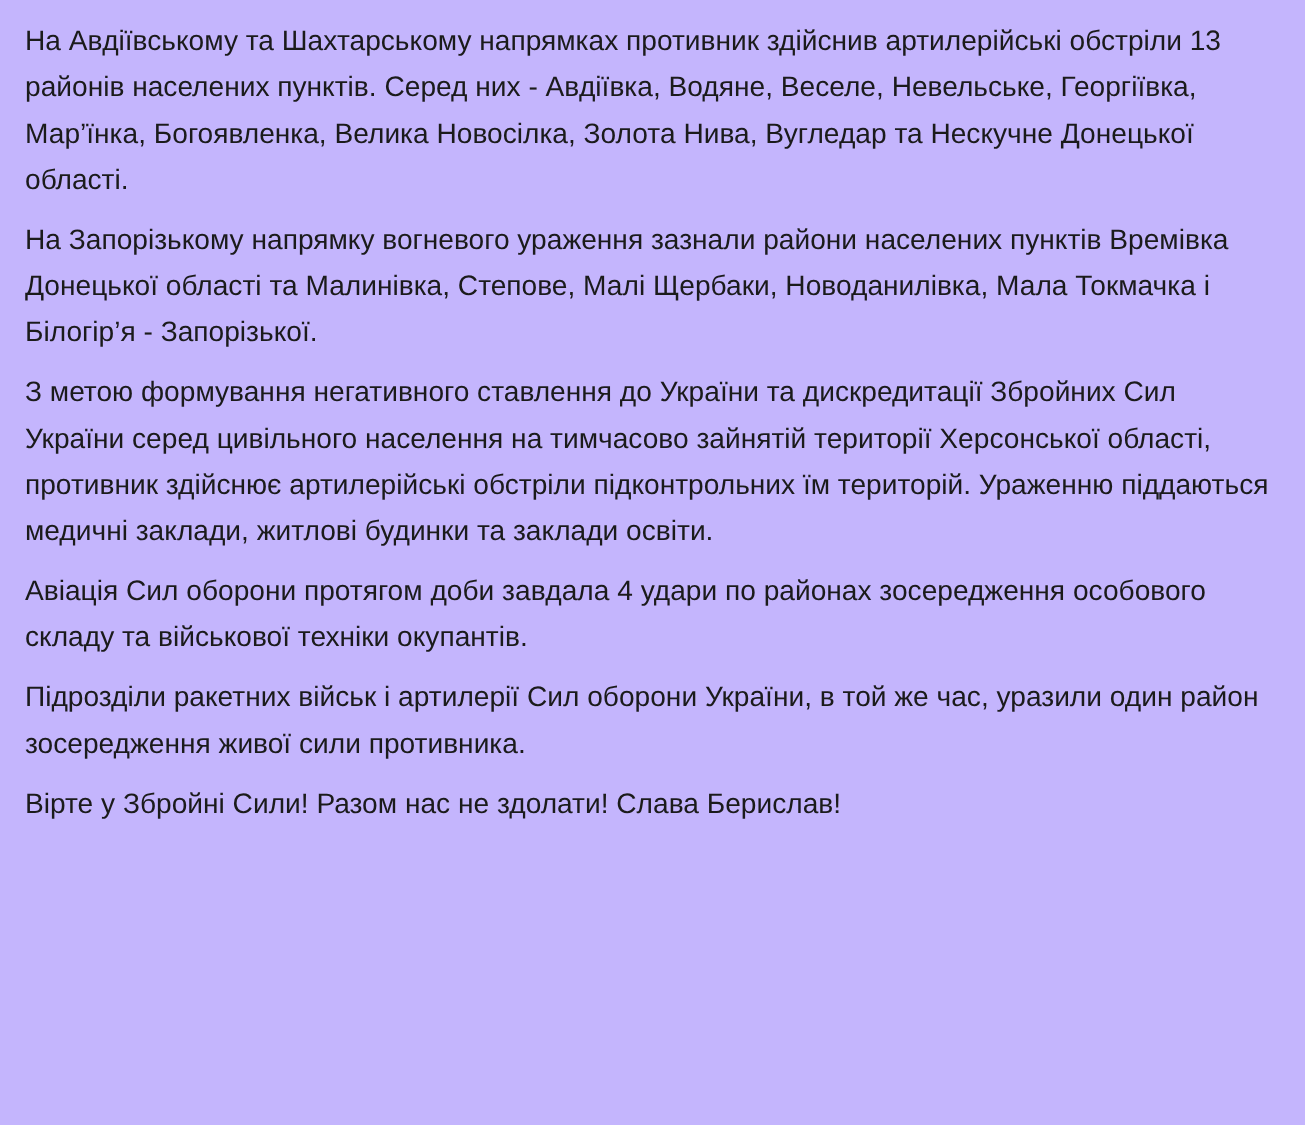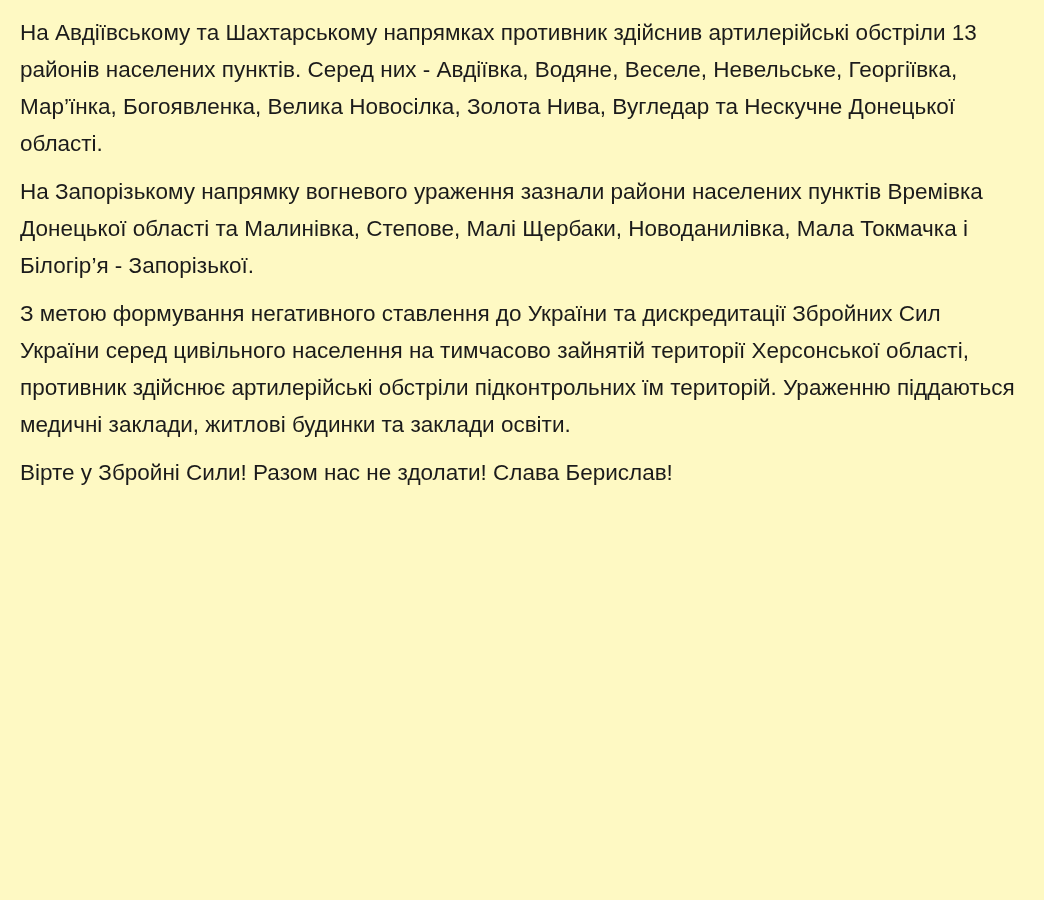--- a/index.html
+++ b/index.html
@@ -4,21 +4,21 @@
   <style>
     html, body {
       margin: 0;
       padding: 0;
       background: #ffffff;
     }
     .page {
       width: 1044px;
       height: 900px;
       box-sizing: border-box;
-      background: #fef9c3;
+      background: #c4b5fd;
       padding: 14px 22px 0 20px;
       overflow: hidden;
     }
     .report-text p {
       margin: 0 0 11px 0;
       font-family: "Liberation Sans", "DejaVu Sans", sans-serif;
       font-size: 22.5px;
       line-height: 37px;
       font-weight: 400;
       color: #1b1b1b;
@@ -27,15 +27,17 @@
     }
   </style>
 </head>
 <body>
 
 <div class="page">
   <div class="report-text">
     <p>На Авдіївському та Шахтарському напрямках противник здійснив артилерійські обстріли 13 районів населених пунктів. Серед них - Авдіївка, Водяне, Веселе, Невельське, Георгіївка, Мар’їнка, Богоявленка, Велика Новосілка, Золота Нива, Вугледар та Нескучне Донецької області.</p>
     <p>На Запорізькому напрямку вогневого ураження зазнали райони населених пунктів Времівка Донецької області та Малинівка, Степове, Малі Щербаки, Новоданилівка, Мала Токмачка і Білогір’я - Запорізької.</p>
     <p>З метою формування негативного ставлення до України та дискредитації Збройних Сил України серед цивільного населення на тимчасово зайнятій території Херсонської області, противник здійснює артилерійські обстріли підконтрольних їм територій. Ураженню піддаються медичні заклади, житлові будинки та заклади освіти.</p>
+    <p>Авіація Сил оборони протягом доби завдала 4 удари по районах зосередження особового складу та військової техніки окупантів.</p>
+    <p>Підрозділи ракетних військ і артилерії Сил оборони України, в той же час, уразили один район зосередження живої сили противника.</p>
     <p>Вірте у Збройні Сили! Разом нас не здолати! Слава Берислав!</p>
   </div>
 </div>
 
 </body></html>

